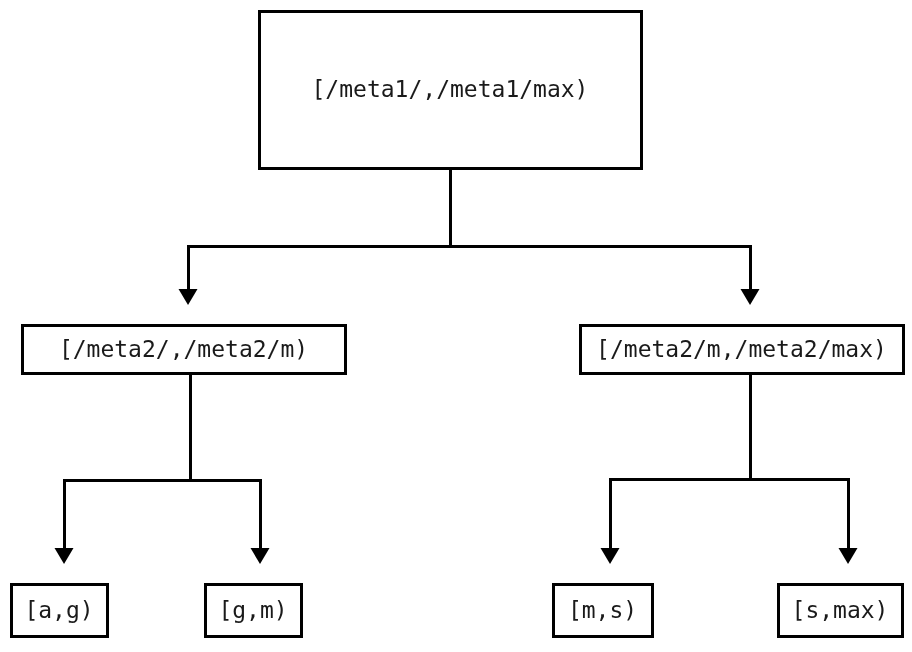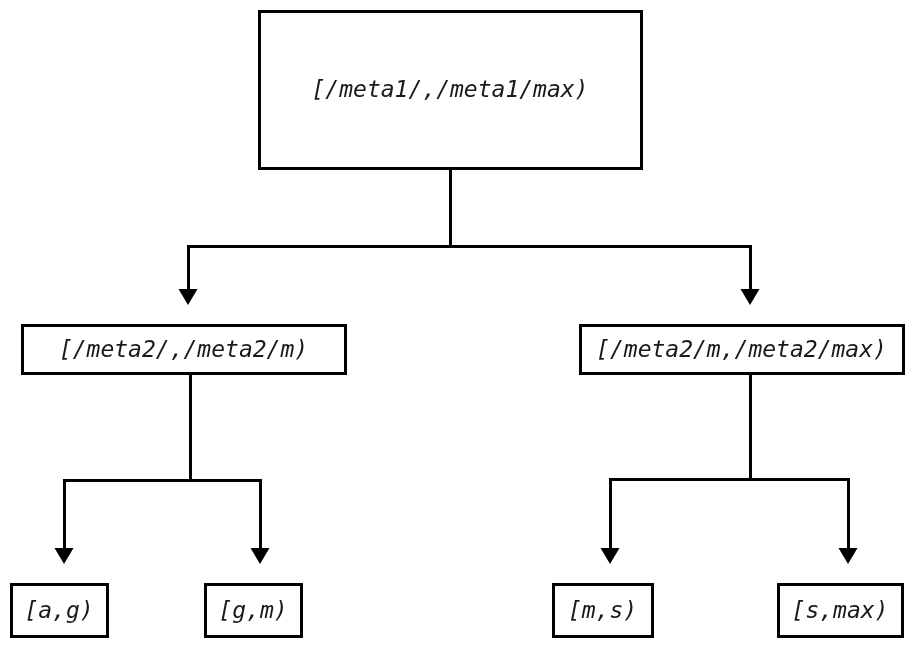--- a/index.html
+++ b/index.html
@@ -12,21 +12,20 @@
     width: 912px;
     height: 652px;
     font-family: "DejaVu Sans Mono", "Liberation Mono", monospace;
     overflow: hidden;
   }
   #diagram-root {
     position: relative;
     width: 844px;
     height: 652px;
     background: #ffffff;
-    font-style: italic;
   }
   svg#tree-canvas {
     display: block;
     width: 912px;
     height: 652px;
   }
   .node-box {
     fill: #ffffff;
     stroke: #000000;
     stroke-width: 3;

